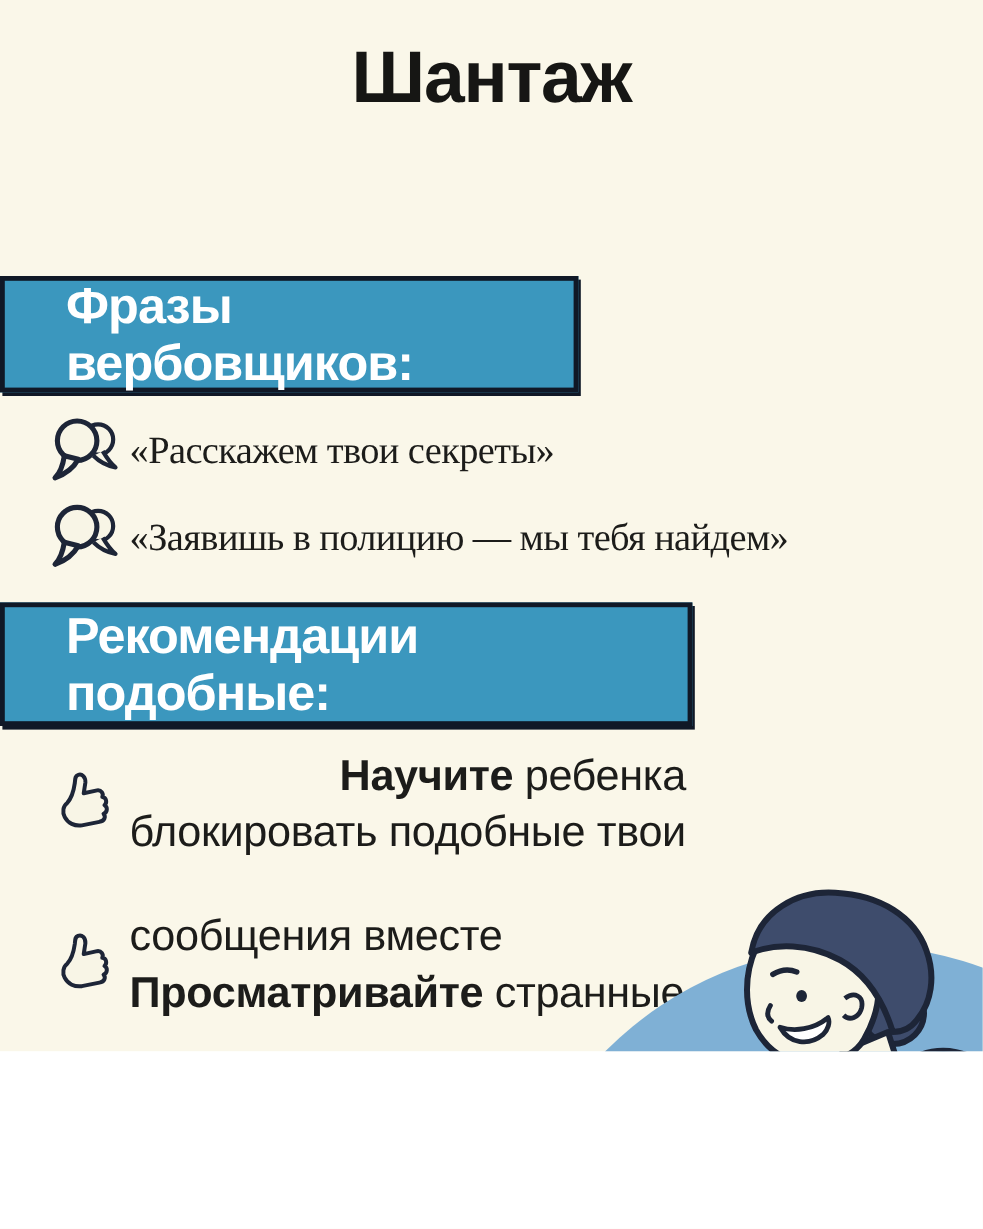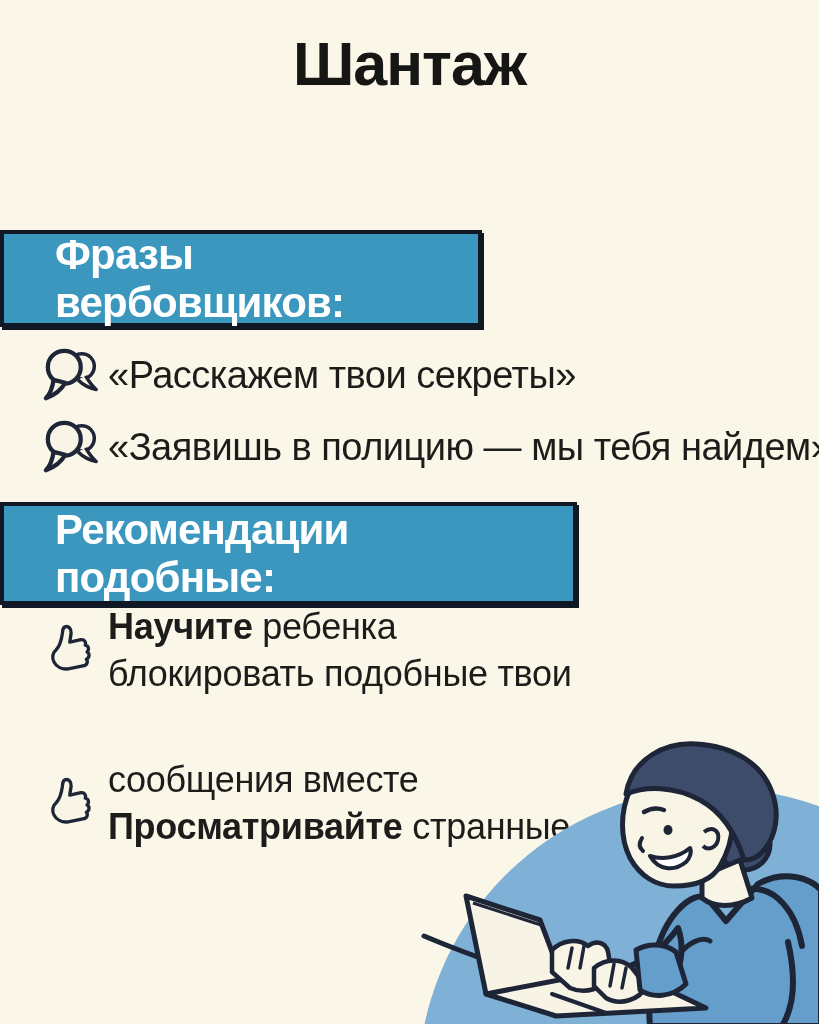--- a/index.html
+++ b/index.html
@@ -1,18 +1,18 @@
 <!DOCTYPE html>
 <html style="--background: #FAF7E9; --text-dark: #1C1C1A; --banner-blue: #3B97BE; --banner-border: #101826; --banner-text: #FFFFFF; --outline: #1D2537; --circle-blue: #7FB0D5; --sweater-blue: #659ECB; --hair-navy: #3E4C6C; --skin: #F8F5E6; --laptop: #F7F4E6;"><head>
 <meta charset="utf-8">
 <style>
   html,body{margin:0;padding:0;}
   .page{
     position:relative;
-    width:819px;height:1024px;
+    width:819px;height:876px;
     background:var(--background,#FAF7E9);
     overflow:hidden;
     font-family:"Liberation Sans","DejaVu Sans",sans-serif;
     color:var(--text-dark,#1C1C1A);
   }
   .title{
     position:absolute;top:24px;left:0;width:100%;
     text-align:center;
     font-weight:700;
     font-size:61px;
@@ -38,26 +38,27 @@
     letter-spacing:-0.8px;
   }
   .row{
     position:absolute;left:42px;
     display:flex;align-items:center;
   }
   .phrase-row{height:66px;gap:4px;}
   .phrase-row-1{top:342px;}
   .phrase-row-2{top:414px;}
   .phrase-text{
-    font-size:38px;
+    font-size:32px;
     letter-spacing:-0.5px;
     white-space:nowrap;
+    font-family:Liberation Serif, serif;
   }
   .rec-row{gap:10px;align-items:center;}
-  .rec-row-1{top:603px;}
+  .rec-row-1{top:622px;text-align:right;}
   .rec-row-2{top:756px;}
   .rec-text{
     font-size:36px;
     line-height:47px;
     letter-spacing:-0.3px;
     white-space:nowrap;
   }
   .rec-text b{font-weight:700;}
   .icon-wrap{display:inline-flex;flex:0 0 auto;}
   .illus{position:absolute;left:400px;top:735px;width:419px;height:289px;}

